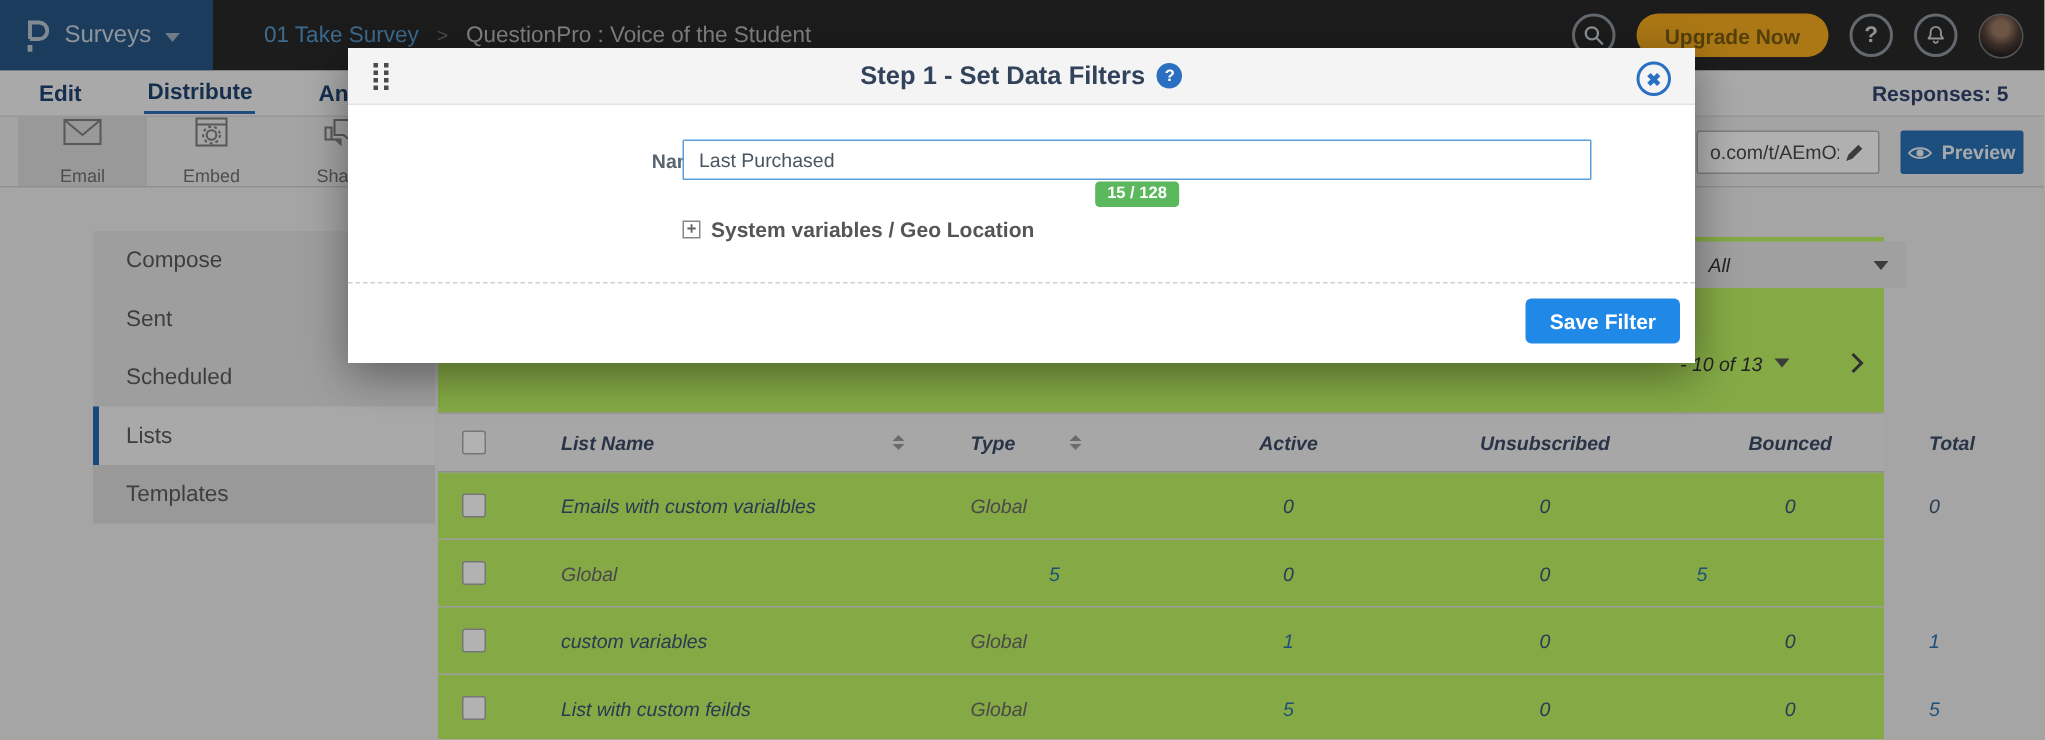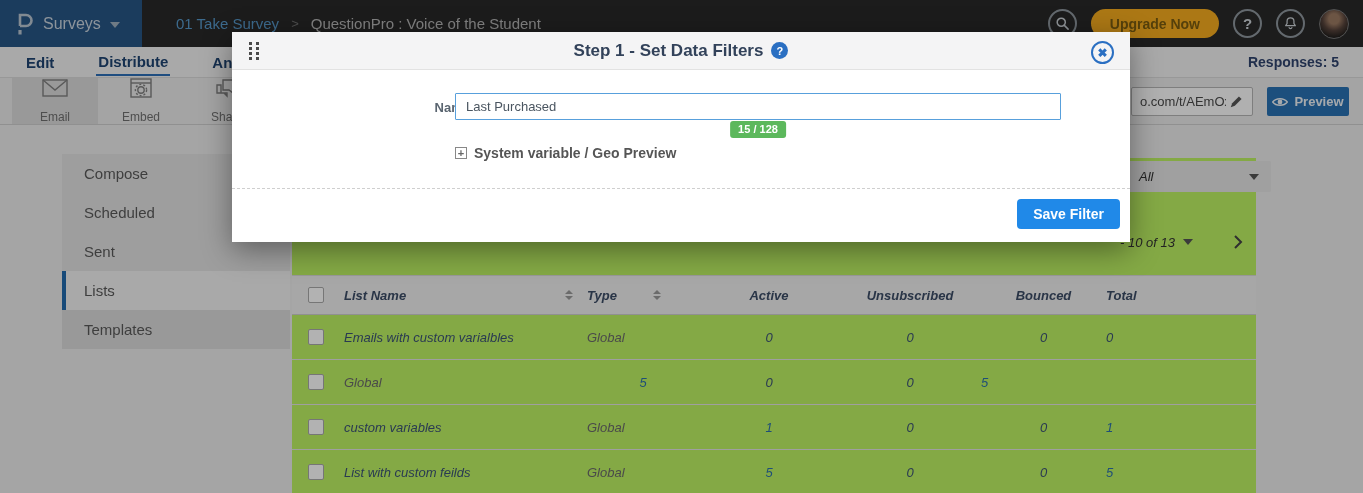--- a/index.html
+++ b/index.html
@@ -47,21 +47,21 @@
   .side-item.last { background:#dcdcdc; }
 
   
   .card { position:absolute; top:158px; left:292px; width:964px; bottom:0; background:#bef264; z-index:1;font-style:italic; }
   .all-select { position:absolute; top:3px; left:835px; width:144px; height:31px; background:#e5e5e5; border-radius:2px; display:flex; align-items:center; font-size:13px; color:#333; padding:0 12px; cursor:pointer; }
   .all-select .caret-dn { margin-left:auto; width:0; height:0; border-left:5px solid transparent; border-right:5px solid transparent; border-top:6px solid #555; }
   .pagi-row { position:absolute; top:76px; left:828px; display:flex; align-items:center; gap:8px; font-size:13px; color:#333; }
   .pagi-caret { width:0; height:0; border-left:5px solid transparent; border-right:5px solid transparent; border-top:6px solid #555; cursor:pointer; }
   .pagi-next { margin-left:30px; color:#444; cursor:pointer; display:flex; }
   .tbl { position:absolute; top:117px; left:0; right:0; }
-  .trow { display:grid; grid-template-columns:52px 243px 112px 140px 142px 125px 1fr; align-items:center; height:45px; border-bottom:1px solid #e4e4e4; }
+  .trow { display:grid; grid-template-columns:52px 243px 112px 140px 142px 125px 1fr; align-items:center; height:45px; border-bottom:1px solid #e4e4e4;gap:30px; }
   .trow.head { height:40px; background:#efefef; border-top:1px solid #d8d8d8; border-bottom:1px solid #cfcfcf; font-weight:bold; color:#3c4c66; font-size:13px; }
   .cb { width:16px; height:16px; border:1px solid #a9a9a9; border-radius:2px; margin-left:16px; background:#fff; cursor:pointer; }
   .cell { font-size:13px; }
   .cell.hdr-flex { display:flex; align-items:center; gap:6px; }
   .sort-ic { color:#9a9a9a; display:flex; flex-direction:column; line-height:0; cursor:pointer; }
   .sort-ic i { width:0; height:0; border-left:4px solid transparent; border-right:4px solid transparent; display:block; }
   .sort-ic .up { border-bottom:4px solid #9a9a9a; margin-bottom:2px; }
   .sort-ic .dn { border-top:4px solid #9a9a9a; }
   .ml-auto { margin-left:auto; margin-right:14px; }
   .name-link { color:#3c5475; cursor:pointer; }
@@ -175,22 +175,22 @@
       <svg width="16" height="12" viewBox="0 0 24 16" fill="none" stroke="currentColor" stroke-width="2">
         <path d="M1 8 C6 1.5 18 1.5 23 8 C18 14.5 6 14.5 1 8 z"></path>
           <circle cx="12" cy="8" r="2.6" fill="currentColor"></circle>
       </svg>
       <span>Preview</span>
     </button>
   </div>
 
   <div class="sidebar">
     <div class="side-item">Compose</div>
+    <div class="side-item">Sent</div>
     <div class="side-item">Scheduled</div>
-    <div class="side-item">Sent</div>
     <div class="side-item active">Lists</div>
     <div class="side-item last">Templates</div>
   </div>
 
   <div class="card">
     <div class="all-select">
       <span>All</span>
       <span class="caret-dn"></span>
     </div>
     <div class="pagi-row">
@@ -289,20 +289,20 @@
         <span>✖</span>
       </button>
     </div>
 
     <label class="name-label">Name</label>
     <input class="name-input" type="text" value="Last Purchased" style="">
     <span class="char-badge">15 / 128</span>
 
     <div class="expander">
       <span class="plus-box">+</span>
-      <span>System variable / Geo Preview</span>
+      <span>System variables / Geo Location</span>
     </div>
 
     <div class="dashed-div"></div>
     <button class="save-btn">Save Filter</button>
   </div>
 
 </div>
 
 </body></html>

